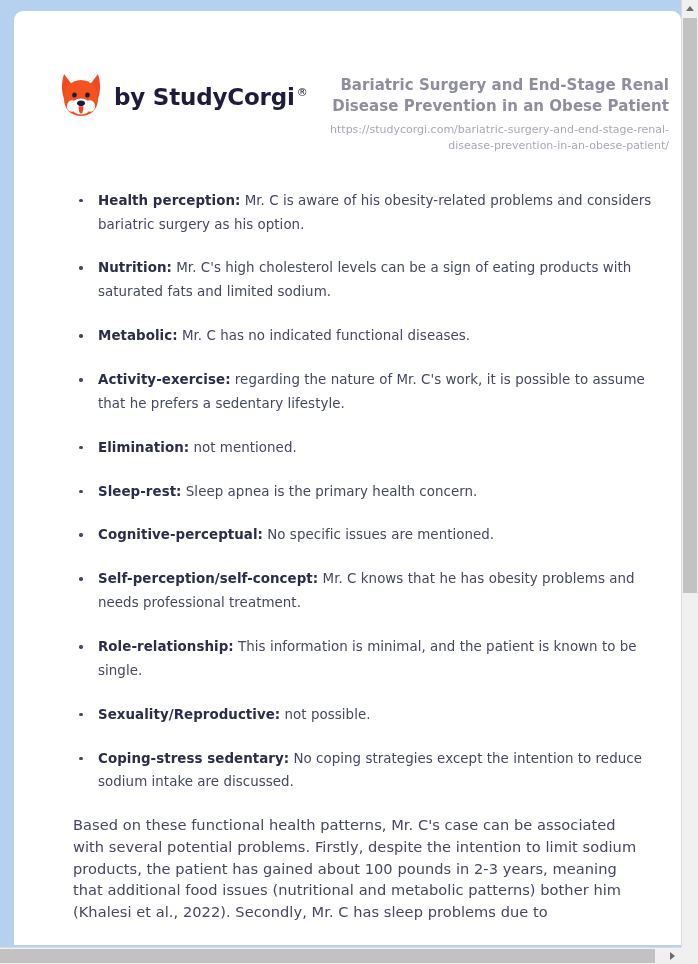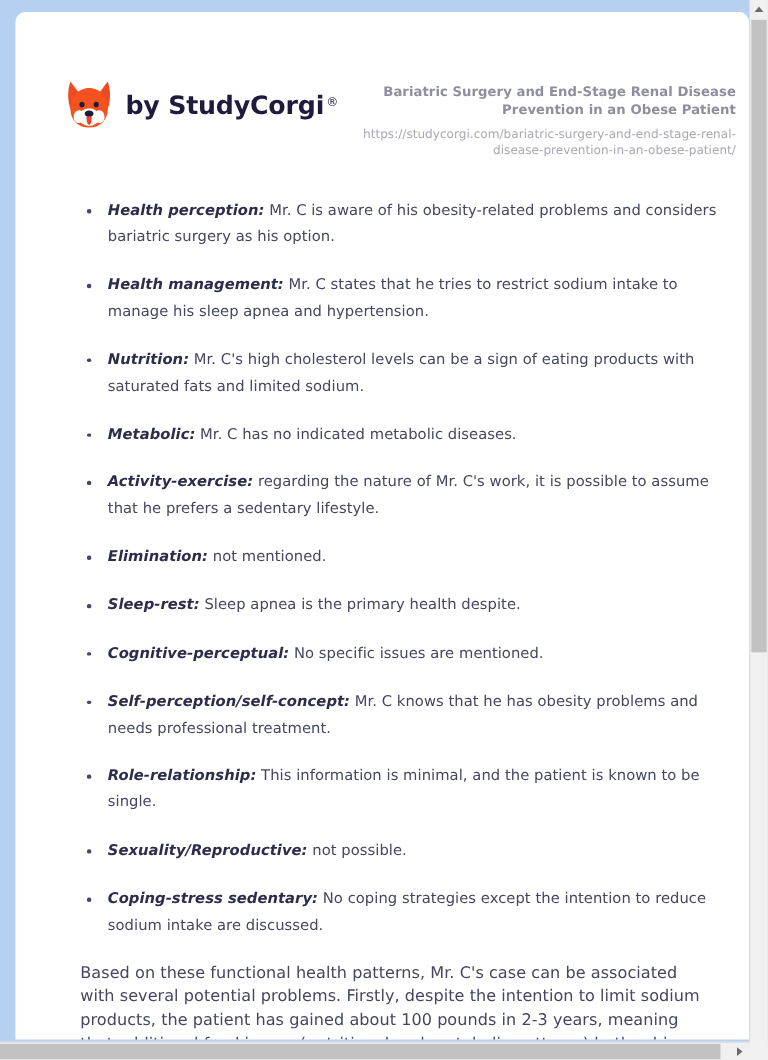--- a/index.html
+++ b/index.html
@@ -146,21 +146,21 @@
     color: #1f1b3d;
   }
 
   .doc-meta {
     text-align: right;
     flex: 0 1 auto;
     max-width: 350px;
     padding-top: 10px;
   }
   .doc-title {
-    font-size: 12px;
+    font-size: 15px;
     font-weight: 700;
     color: #8e8e9e;
     line-height: 1.38;
     letter-spacing: 0.05px;
   }
   .doc-url {
     margin-top: 6px;
     font-size: 11px;
     font-weight: 400;
     color: #a9a9b6;
@@ -192,21 +192,20 @@
     left: 7px;
     top: 10px;
     width: 3.5px;
     height: 3.5px;
     border-radius: 50%;
     background: #454761;
   }
   .lbl {
     font-weight: 700;
     color: #2b2d4a;
-    font-style: italic;
   }
 
   .closing-para {
     margin: 14px 0 0 0;
     padding: 0 14px 0 1px;
     font-size: 14.6px;
     line-height: 1.48;
     color: #454761;
     letter-spacing: 0.05px;
   }
@@ -253,26 +252,25 @@
         <div class="doc-meta">
           <div class="doc-title">Bariatric Surgery and End-Stage Renal Disease Prevention in an Obese Patient</div>
           <div class="doc-url">https://studycorgi.com/bariatric-surgery-and-end-stage-renal-disease-prevention-in-an-obese-patient/</div>
         </div>
 
       </div>
 
       <div class="doc-body">
         <ul class="pattern-list">
             <li><span class="lbl">Health perception:</span><span> Mr. C is aware of his obesity-related problems and considers bariatric surgery as his option.</span></li>
-            <li><span class="lbl">Health management:</span><span> Mr. C states that he tries to restrict sodium intake to manage his sleep apnea and hypertension.</span></li>
             <li><span class="lbl">Nutrition:</span><span> Mr. C's high cholesterol levels can be a sign of eating products with saturated fats and limited sodium.</span></li>
-            <li><span class="lbl">Metabolic:</span><span> Mr. C has no indicated metabolic diseases.</span></li>
+            <li><span class="lbl">Metabolic:</span><span> Mr. C has no indicated functional diseases.</span></li>
             <li><span class="lbl">Activity-exercise:</span><span> regarding the nature of Mr. C's work, it is possible to assume that he prefers a sedentary lifestyle.</span></li>
             <li><span class="lbl">Elimination:</span><span> not mentioned.</span></li>
-            <li><span class="lbl">Sleep-rest:</span><span> Sleep apnea is the primary health despite.</span></li>
+            <li><span class="lbl">Sleep-rest:</span><span> Sleep apnea is the primary health concern.</span></li>
             <li><span class="lbl">Cognitive-perceptual:</span><span> No specific issues are mentioned.</span></li>
             <li><span class="lbl">Self-perception/self-concept:</span><span> Mr. C knows that he has obesity problems and needs professional treatment.</span></li>
             <li><span class="lbl">Role-relationship:</span><span> This information is minimal, and the patient is known to be single.</span></li>
             <li><span class="lbl">Sexuality/Reproductive:</span><span> not possible.</span></li>
             <li><span class="lbl">Coping-stress sedentary:</span><span> No coping strategies except the intention to reduce sodium intake are discussed.</span></li>
           </ul>
         <p class="closing-para">Based on these functional health patterns, Mr. C's case can be associated with several potential problems. Firstly, despite the intention to limit sodium products, the patient has gained about 100 pounds in 2-3 years, meaning that additional food issues (nutritional and metabolic patterns) bother him (Khalesi et al., 2022). Secondly, Mr. C has sleep problems due to</p>
       </div>
 
     </div>

